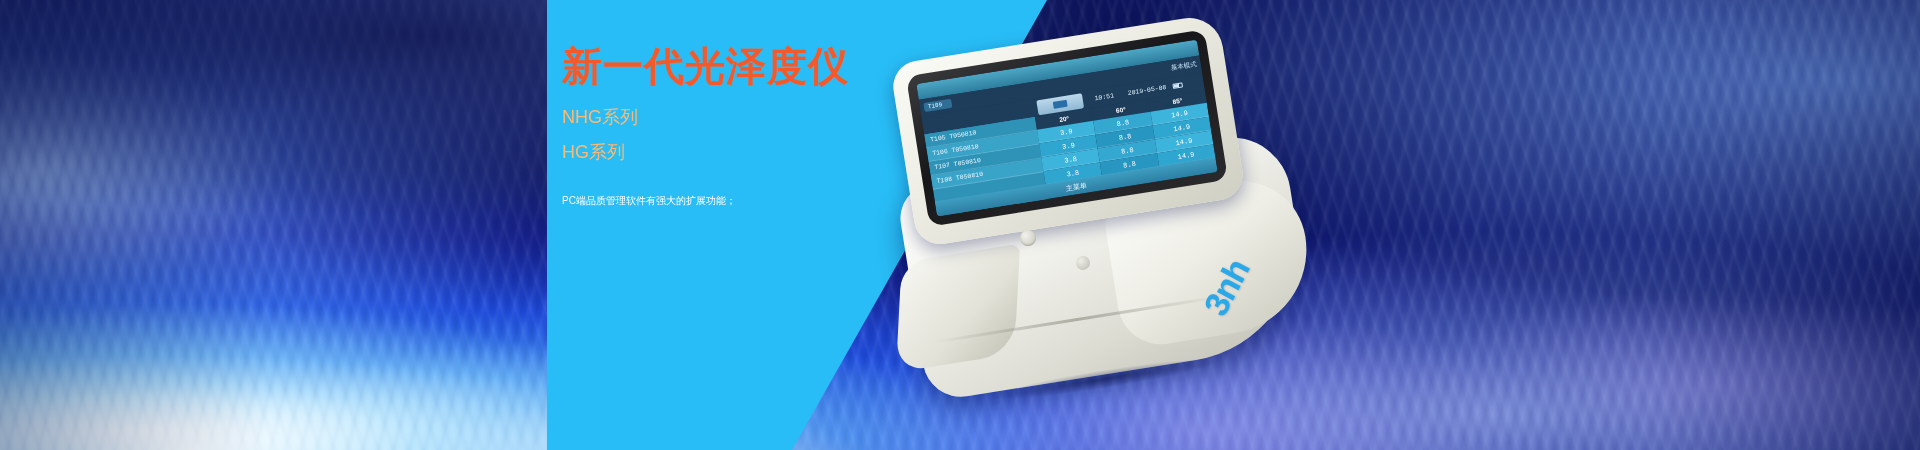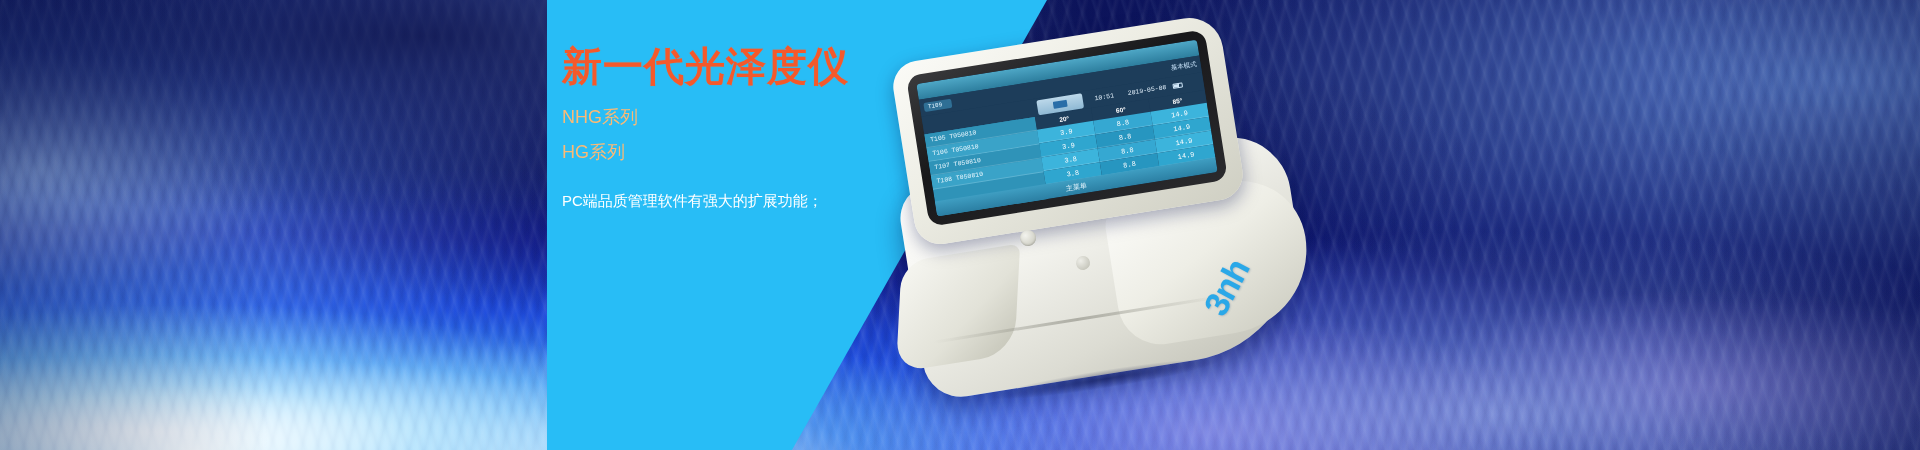--- a/index.html
+++ b/index.html
@@ -100,21 +100,21 @@
   .sub{
     font-size:18px;
     line-height:35px;
     color:#fdba74;
     font-weight:400;
     white-space:nowrap;
   }
   #sub-list{ margin-top:12px; }
   #feature-list{ margin-top:18px; }
   .feat{
-    font-size:15px;
+    font-size:10px;
     line-height:25px;
     color:#ffffff;
     font-weight:400;
     white-space:nowrap;
   }
 
   
   #device{
     position:absolute;
     left:880px; top:18px;

